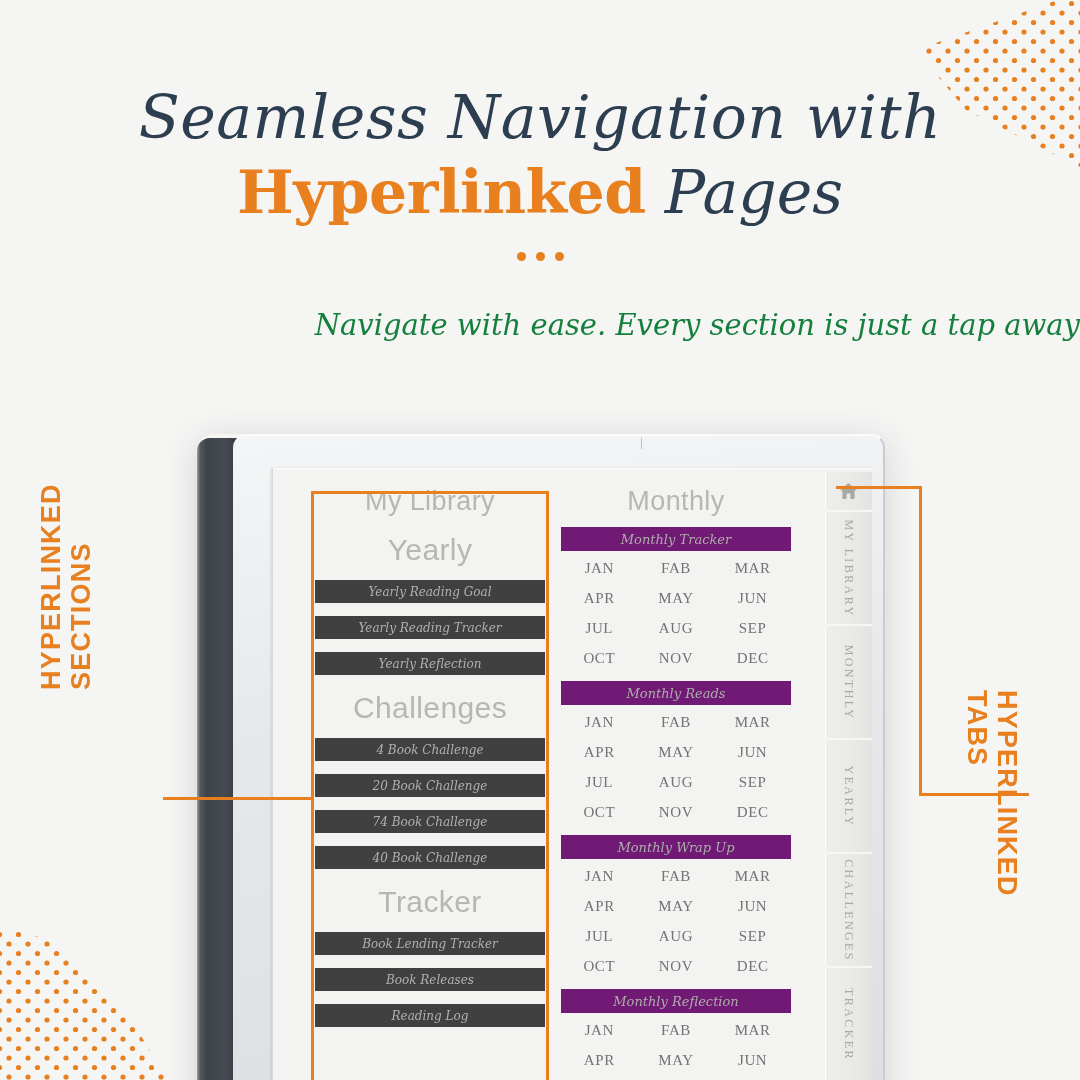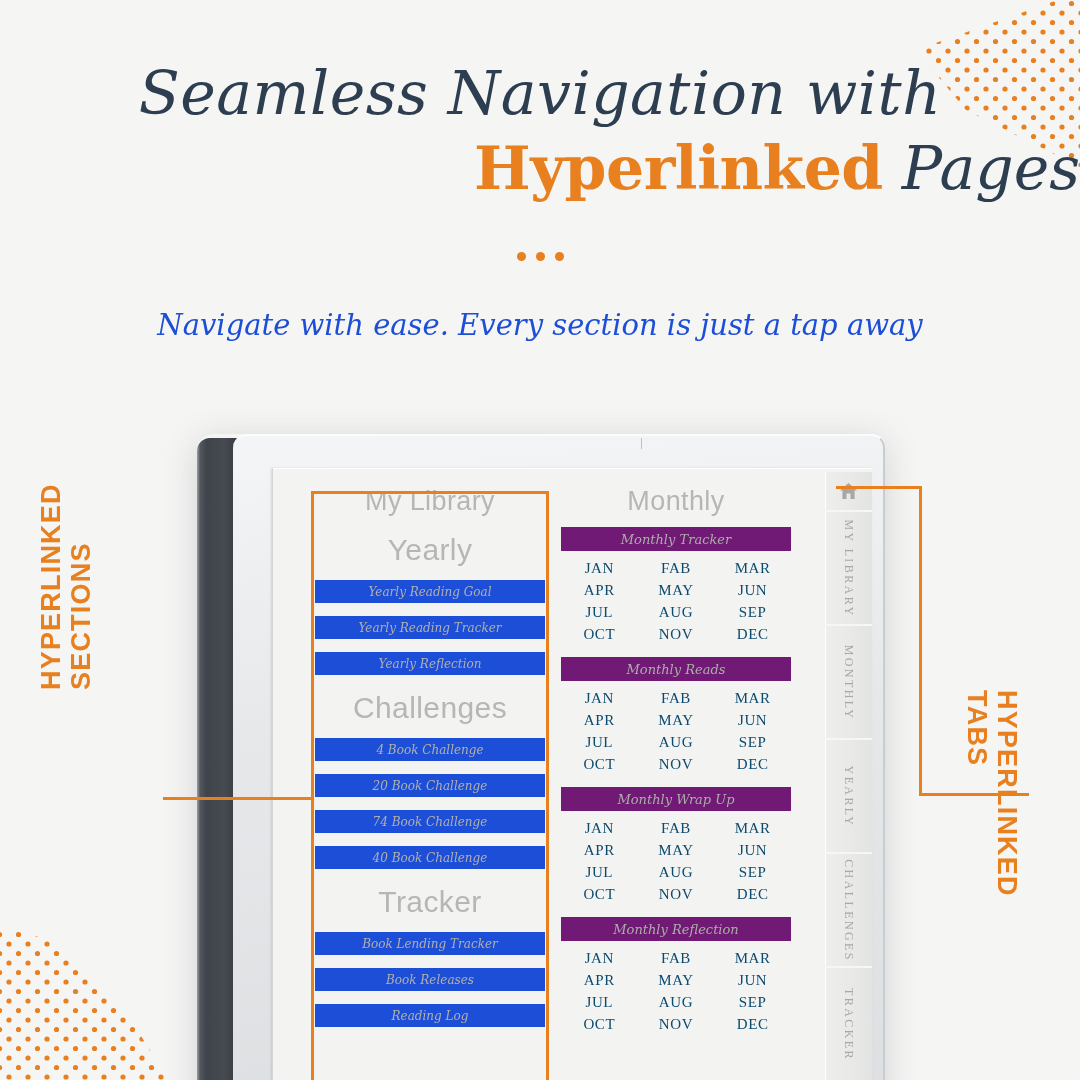--- a/index.html
+++ b/index.html
@@ -35,28 +35,28 @@
     font-family: "DejaVu Serif", "Liberation Serif", serif;
   }
   .headline-line1 {
     display: block;
     font-style: italic;
     font-weight: 400;
     font-size: 60px;
     letter-spacing: 0.5px;
     color: #2c3e50;
     line-height: 1.18;
+    margin-top: 24px;
   }
   .headline-line2 {
     display: block;
     font-style: italic;
     font-size: 60px;
     line-height: 1.32;
     color: #2c3e50;
-    text-align: right;
   }
   .headline-accent {
     font-style: normal;
     font-weight: 700;
     color: #e8801f;
     letter-spacing: -0.5px;
   }
 
   .dot-divider {
     position: absolute;
@@ -68,26 +68,26 @@
     display: inline-block;
     width: 9px; height: 9px;
     border-radius: 50%;
     background: #e8801f;
     margin: 0 5px;
   }
 
   .subtitle {
     position: absolute;
     top: 305px; left: 0; width: 1080px;
-    text-align: center;
+    text-align: right;
     font-family: "DejaVu Serif", "Liberation Serif", serif;
     font-style: italic;
     font-size: 29px;
     line-height: 1.42;
-    color: #1d4ed8;
+    color: #15803d;
   }
   .subtitle-line { display: block; }
 
   
   .side-label {
     position: absolute;
     color: #e8801f;
     font-weight: 700;
     font-size: 27px;
     letter-spacing: 1.2px;
@@ -211,21 +211,21 @@
   .sec-title {
     font-family: "Liberation Sans", sans-serif;
     font-weight: 400;
     color: #b6b6b3;
     letter-spacing: 0.4px;
   }
   .title-main { font-size: 27px; margin-bottom: 10px; }
   .title-sub  { font-size: 30px; margin: 16px 0 11px; }
 
   .row {
-    background: #1d4ed8;
+    background: #404040;
     height: 23px;
     margin-bottom: 8px;
     display: flex;
     align-items: center;
     justify-content: center;
     font-family: "DejaVu Serif", "Liberation Serif", serif;
     font-style: italic;
     font-size: 12px;
     color: #b0b0ad;
     margin-top: 13px;
@@ -240,25 +240,25 @@
     justify-content: center;
     font-family: "DejaVu Serif", "Liberation Serif", serif;
     font-style: italic;
     font-size: 13px;
     color: #adadaa;
     margin-bottom: 9px;
   }
   .month-grid {
     display: grid;
     grid-template-columns: repeat(3, 1fr);
-    row-gap: 5px;
+    row-gap: 13px;
     font-family: "Liberation Serif", serif;
     font-size: 15px;
     letter-spacing: 0.6px;
-    color: #0c4a6e;
+    color: #737373;
   }
   .month-grid span { display: block; text-align: center; }
 </style>
 </head>
 <body>
 
 <svg class="dots dot-tr" viewBox="0 0 180 180">
   <defs>
     <pattern id="pt" width="19" height="19" patternUnits="userSpaceOnUse">
       <circle cx="4" cy="4" r="2.6" fill="#e8801f"></circle>

